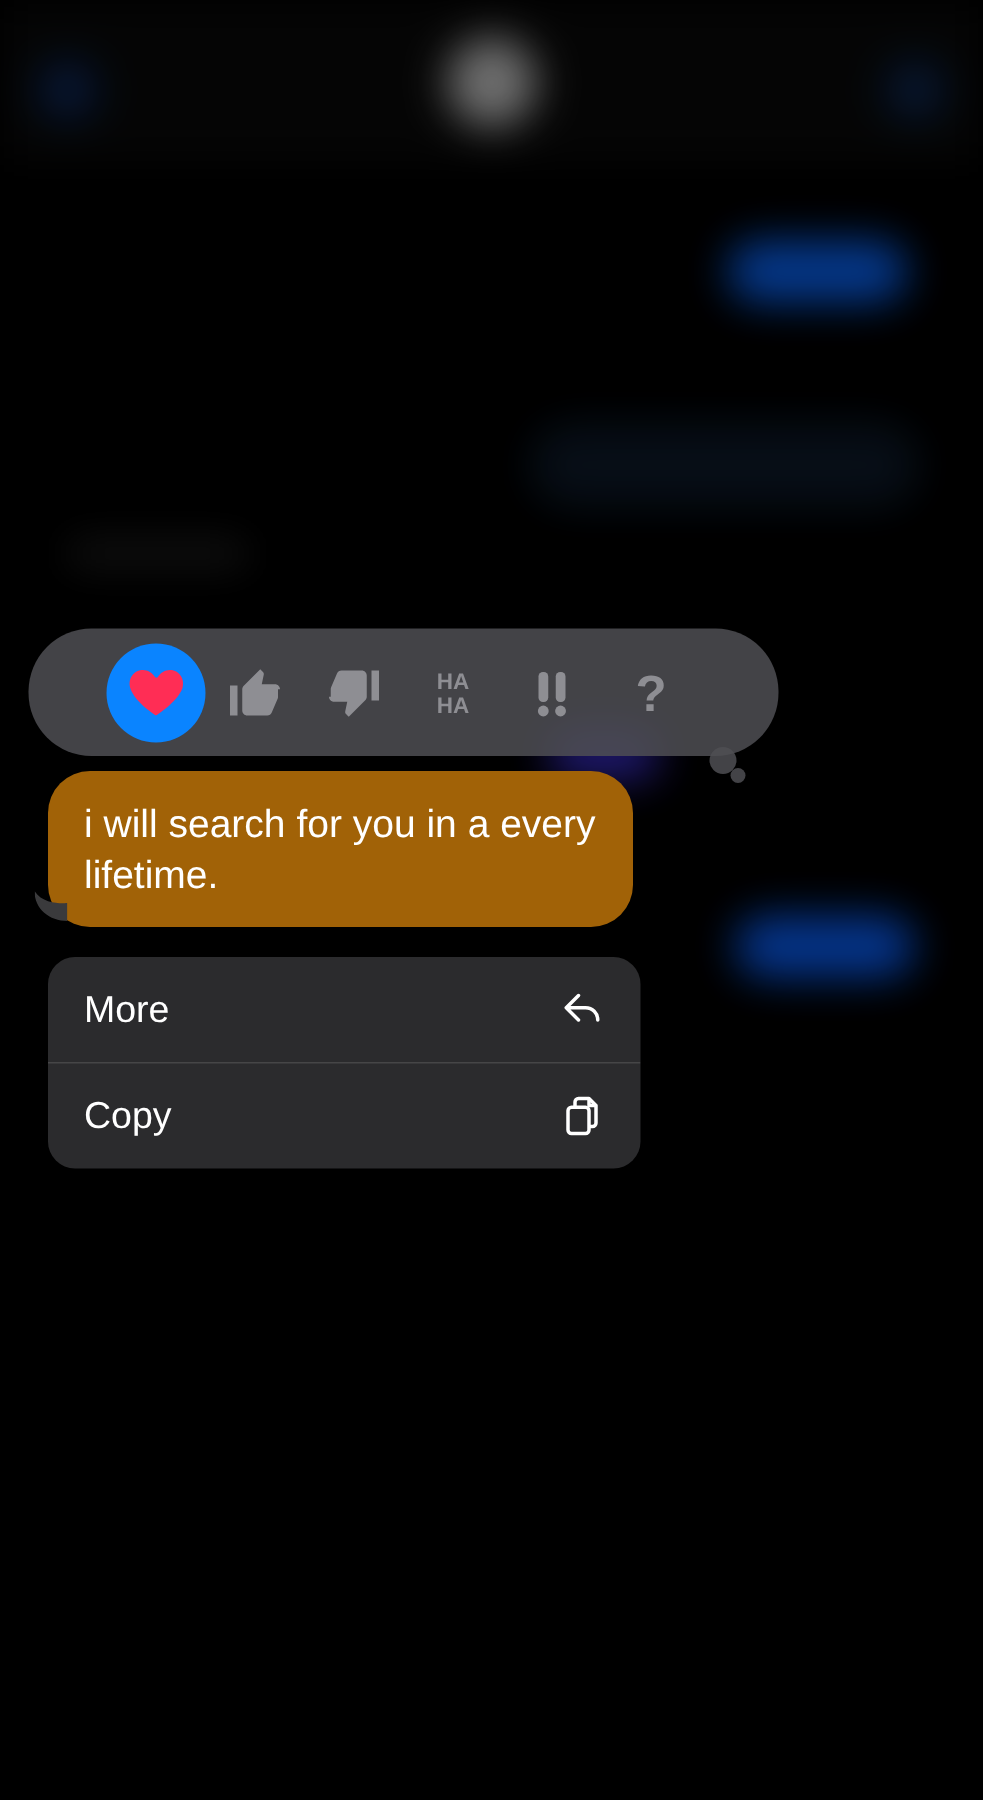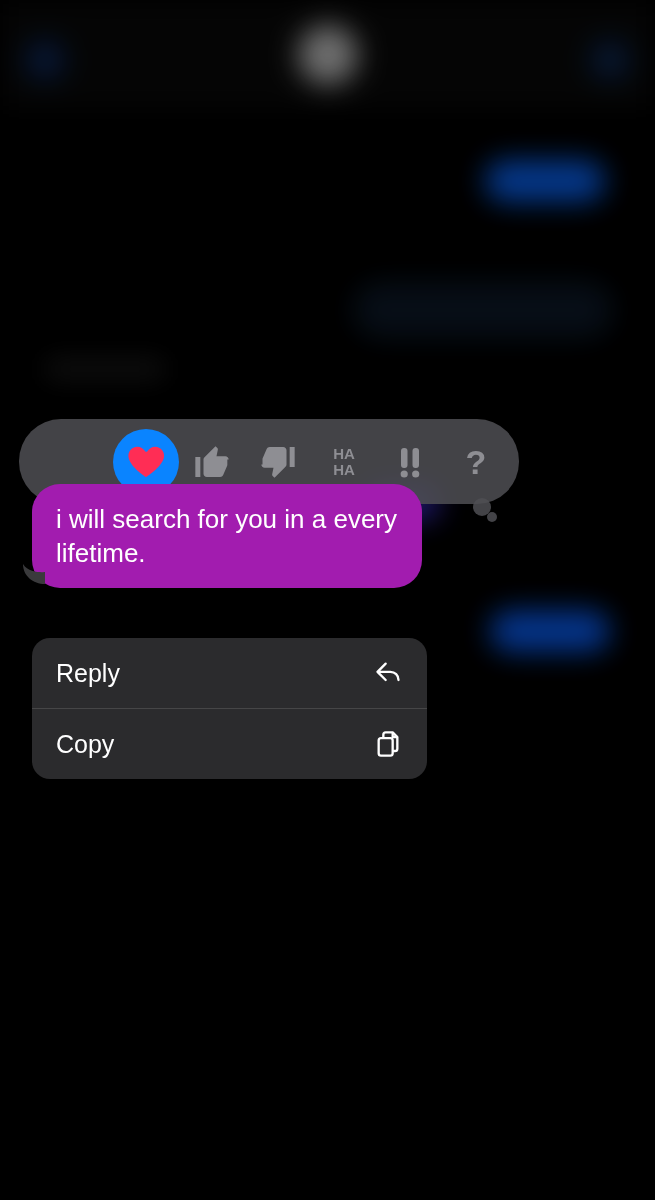--- a/index.html
+++ b/index.html
@@ -51,40 +51,40 @@
   }
 
   
   .fg { position: absolute; inset: 0; }
 
   
   .tapback-bar {
     position: absolute; top: 419px; left: 19px; width: 500px; height: 85px;
     background: rgba(79,79,83,0.85);
     border-radius: 42px;
-    display: flex; align-items: center; justify-content: flex-end;
+    display: flex; align-items: center; justify-content: center;
     padding: 2px 10px;
   }
   .tapback-bar::after { 
     content: ""; position: absolute; right: 28px; bottom: -12px;
     width: 18px; height: 18px; background: rgba(79,79,83,0.85); border-radius: 50%;
     box-shadow: 10px 10px 0 -4px rgba(79,79,83,0.85);
   }
   .tapback {
     width: 66px; height: 66px; border-radius: 50%;
     display: flex; align-items: center; justify-content: center;
     cursor: pointer;
   }
   .tapback svg { display: block; }
   .tapback.selected { background: #0a84ff; }
 
   
   .msg-bubble {
-    position: absolute; top: 484px; left: 32px; max-width: 390px;
-    background: #a21caf; border-radius: 28px; padding: 18px 24px;
+    position: absolute; top: 514px; left: 32px; max-width: 390px;
+    background: #a16207; border-radius: 28px; padding: 18px 24px;
     font-size: 26px; line-height: 34px; color: #fff;
   }
   .msg-bubble::before { 
     content: ""; position: absolute; bottom: 4px; left: -9px; width: 22px; height: 22px;
     background: #3a3a3c;
     clip-path: path("M22 22 C 10 22 0 14 0 2 C 6 12 22 10 22 10 Z");
   }
 
   
   .context-menu {
@@ -177,21 +177,21 @@
 
   </div>
 
   <div class="msg-bubble">
     <span>i will search for you in a every lifetime.</span>
   </div>
 
   <div class="context-menu">
 
     <div class="menu-item">
-      <span>Reply</span>
+      <span>More</span>
       <span class="mi-icon">
         <svg viewBox="0 0 24 24">
             <path fill="none" stroke="#fff" stroke-width="2" stroke-linejoin="round" stroke-linecap="round" d="M10 4 3 11l7 7M3 11h11c4 0 7 3 7 7"></path>
           </svg>
       </span>
     </div>
 
     <div class="menu-item">
       <span>Copy</span>
       <span class="mi-icon">

